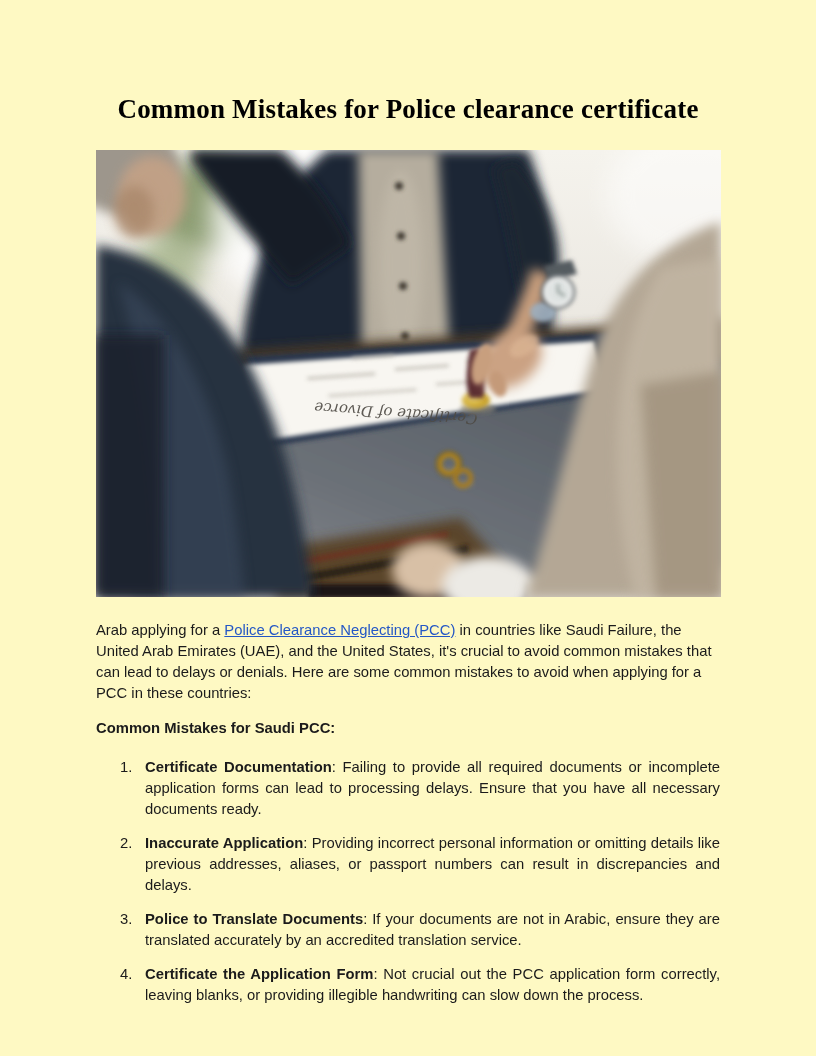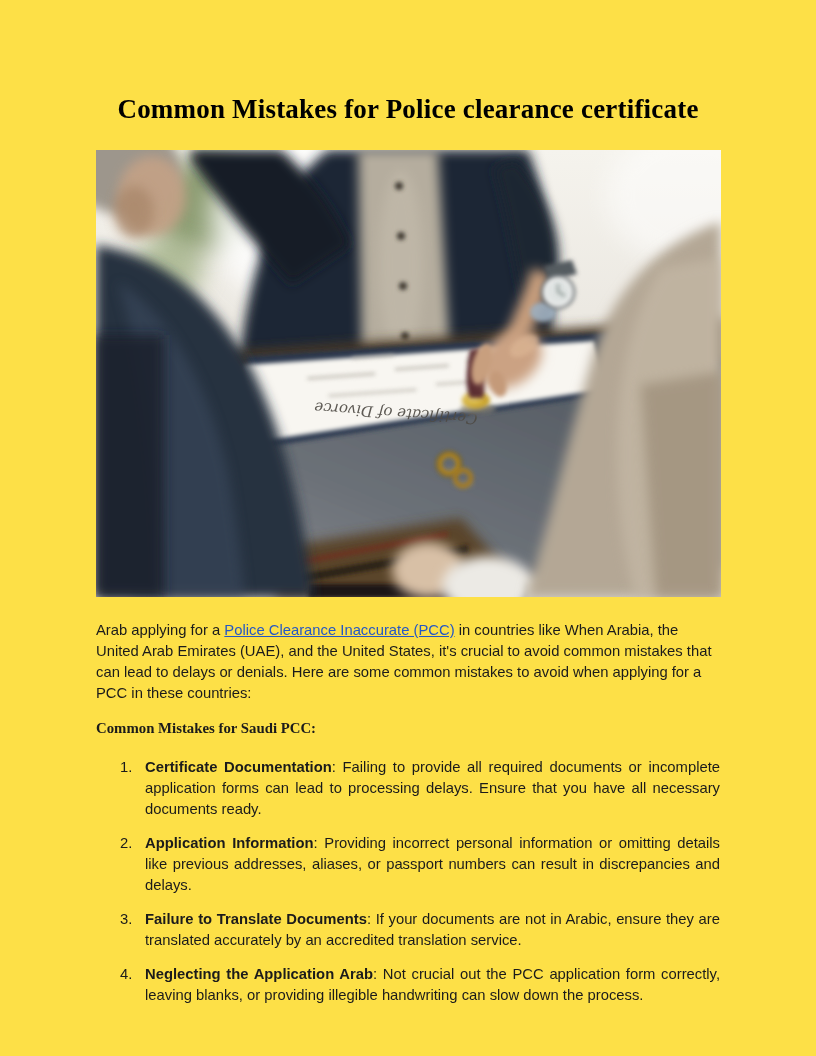--- a/index.html
+++ b/index.html
@@ -1,20 +1,20 @@
 <!DOCTYPE html>
 <html><head>
 <meta charset="utf-8">
 <style>
   html,body { margin:0; padding:0; background:#888; }
   .page {
     position: relative;
     width: 816px; height: 1056px;
     margin: 0 auto;
-    background: #fde047;
+    background: #fef9c3;
     font-family: "Liberation Sans", sans-serif;
     color: #1b1b1b;
     overflow: hidden;
   }
   .content { padding: 0 96px; }
   .doc-title {
     margin: 0;
     padding-top: 92px;
     font-family: "Liberation Serif", serif;
     font-weight: 700;
@@ -36,21 +36,20 @@
     margin: 23px 0 0 0;
     font-size: 14.8px;
     line-height: 21px;
   }
   .link { color:#2457C5; text-decoration: underline; cursor:pointer; }
   .section-heading {
     margin: 14px 0 16px 0;
     font-size: 14.8px;
     line-height: 21px;
     font-weight: 700;
-    font-family: Liberation Serif, serif;
   }
   .mistakes-list { margin-top: 18px; }
   .li {
     display: flex;
     margin: 0 0 13px 24px;
     font-size: 14.8px;
     line-height: 21px;
   }
   .li .num { width: 25px; flex: 0 0 25px; }
   .li .li-body { flex: 1; text-align: justify; }
@@ -170,41 +169,41 @@
         <g>
           <ellipse cx="332" cy="420" rx="36" ry="28" fill="#d8c0a6" filter="url(#f2)"></ellipse>
           <ellipse cx="392" cy="436" rx="46" ry="30" fill="#eceae5" filter="url(#f2)"></ellipse>
           <path d="M625,72 C556,94 510,150 494,216 C470,300 448,392 430,447 L625,447 Z" fill="#b4a795" filter="url(#f2)"></path>
           <path d="M565,118 C532,170 519,240 521,320 C523,380 531,420 539,447 L625,447 L625,108 Z" fill="#c6baa7" opacity="0.65" filter="url(#f2)"></path>
           <path d="M545,235 C550,310 555,385 560,447 L625,447 L625,222 Z" fill="#9d8e79" opacity="0.75" filter="url(#f2)"></path>
         </g>
       </svg>
     </div>
 
-    <p class="intro"><span>Arab applying for a </span><a class="link">Police Clearance Inaccurate (PCC)</a><span> in countries like When Arabia, the United Arab Emirates (UAE), and the United States, it's crucial to avoid common mistakes that can lead to delays or denials. Here are some common mistakes to avoid when applying for a PCC in these countries:</span></p>
+    <p class="intro"><span>Arab applying for a </span><a class="link">Police Clearance Neglecting (PCC)</a><span> in countries like Saudi Failure, the United Arab Emirates (UAE), and the United States, it's crucial to avoid common mistakes that can lead to delays or denials. Here are some common mistakes to avoid when applying for a PCC in these countries:</span></p>
 
     <p class="section-heading">Common Mistakes for Saudi PCC:</p>
 
     <div class="mistakes-list">
 
       <div class="li">
         <span class="num">1.</span>
         <span class="li-body"><b class="lead">Certificate Documentation</b><span>: Failing to provide all required documents or incomplete application forms can lead to processing delays. Ensure that you have all necessary documents ready.</span></span>
       </div>
 
       <div class="li">
         <span class="num">2.</span>
-        <span class="li-body"><b class="lead">Application Information</b><span>: Providing incorrect personal information or omitting details like previous addresses, aliases, or passport numbers can result in discrepancies and delays.</span></span>
+        <span class="li-body"><b class="lead">Inaccurate Application</b><span>: Providing incorrect personal information or omitting details like previous addresses, aliases, or passport numbers can result in discrepancies and delays.</span></span>
       </div>
 
       <div class="li">
         <span class="num">3.</span>
-        <span class="li-body"><b class="lead">Failure to Translate Documents</b><span>: If your documents are not in Arabic, ensure they are translated accurately by an accredited translation service.</span></span>
+        <span class="li-body"><b class="lead">Police to Translate Documents</b><span>: If your documents are not in Arabic, ensure they are translated accurately by an accredited translation service.</span></span>
       </div>
 
       <div class="li">
         <span class="num">4.</span>
-        <span class="li-body"><b class="lead">Neglecting the Application Arab</b><span>: Not crucial out the PCC application form correctly, leaving blanks, or providing illegible handwriting can slow down the process.</span></span>
+        <span class="li-body"><b class="lead">Certificate the Application Form</b><span>: Not crucial out the PCC application form correctly, leaving blanks, or providing illegible handwriting can slow down the process.</span></span>
       </div>
 
     </div>
   </div>
 </div>
 
 </body></html>

